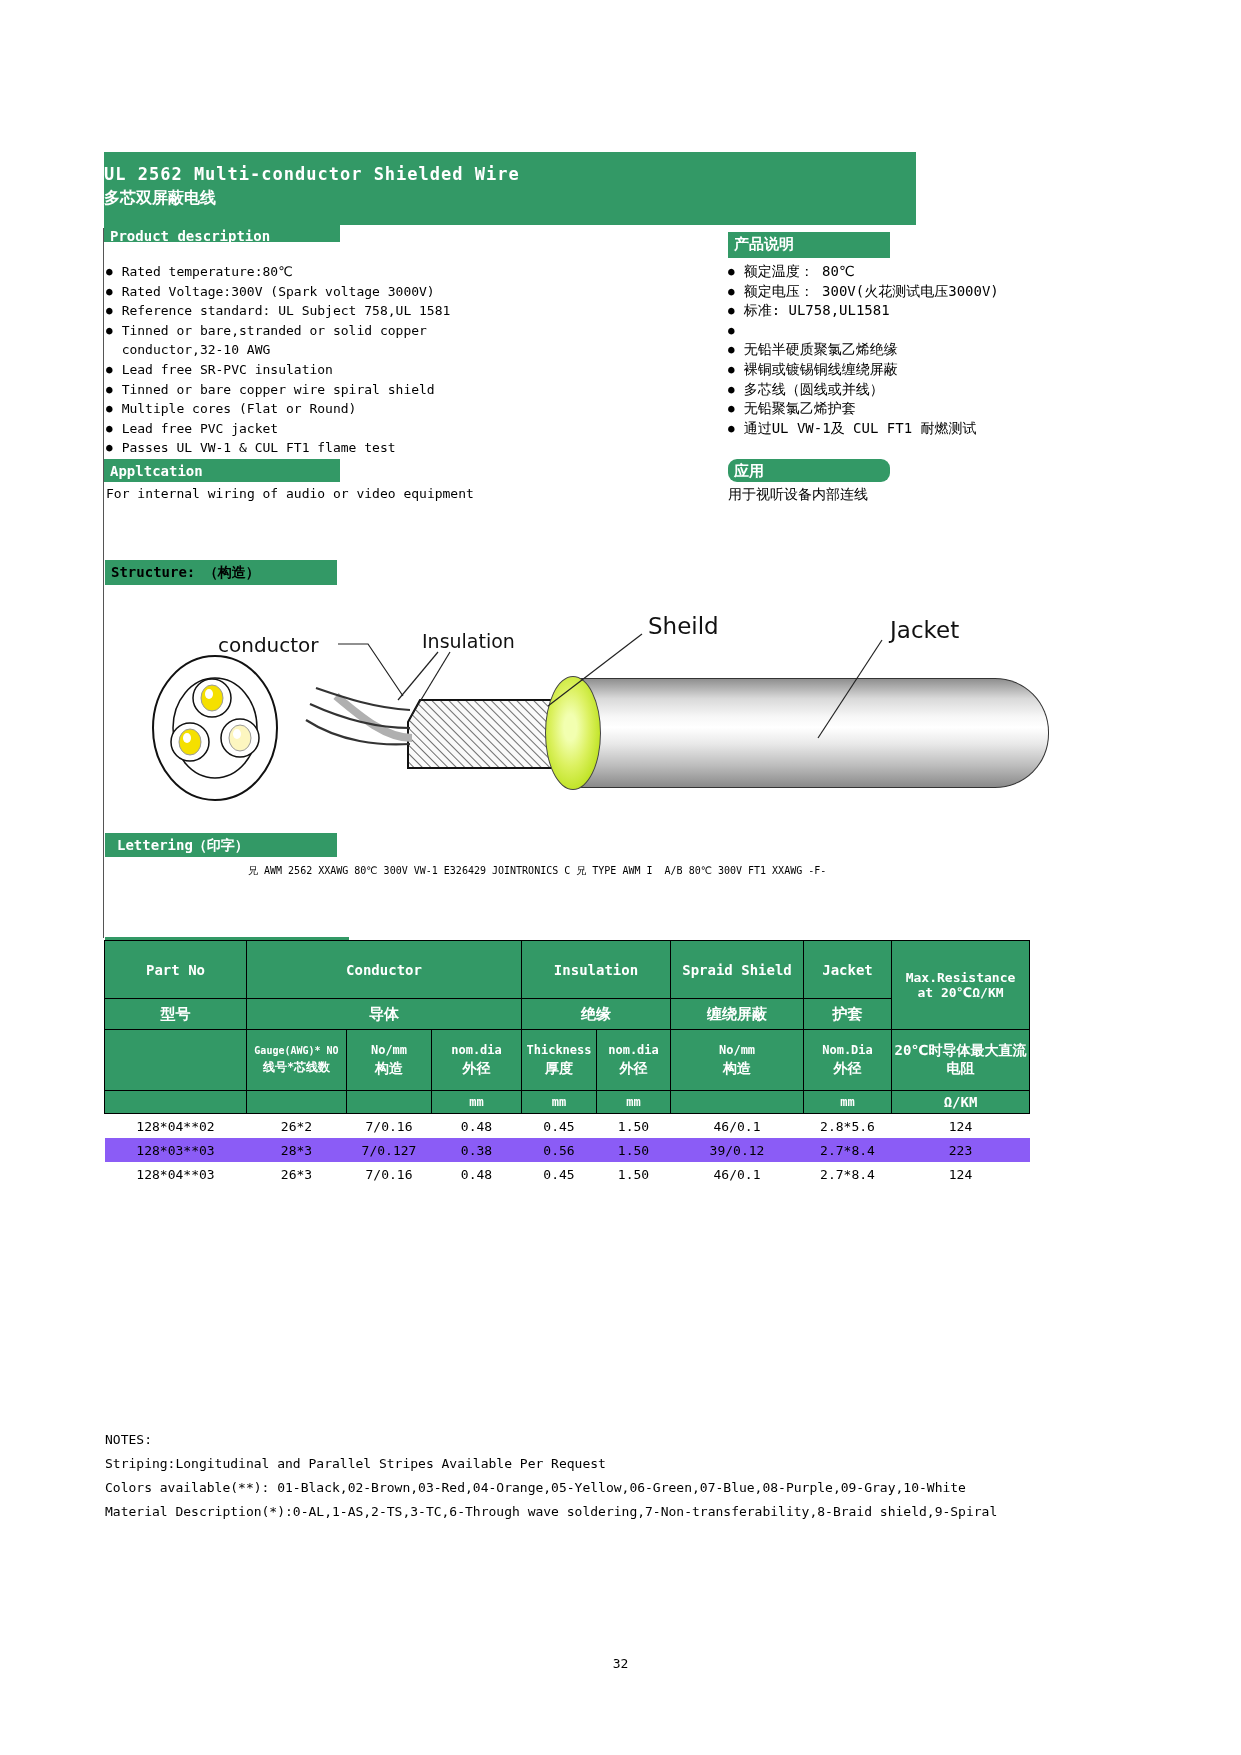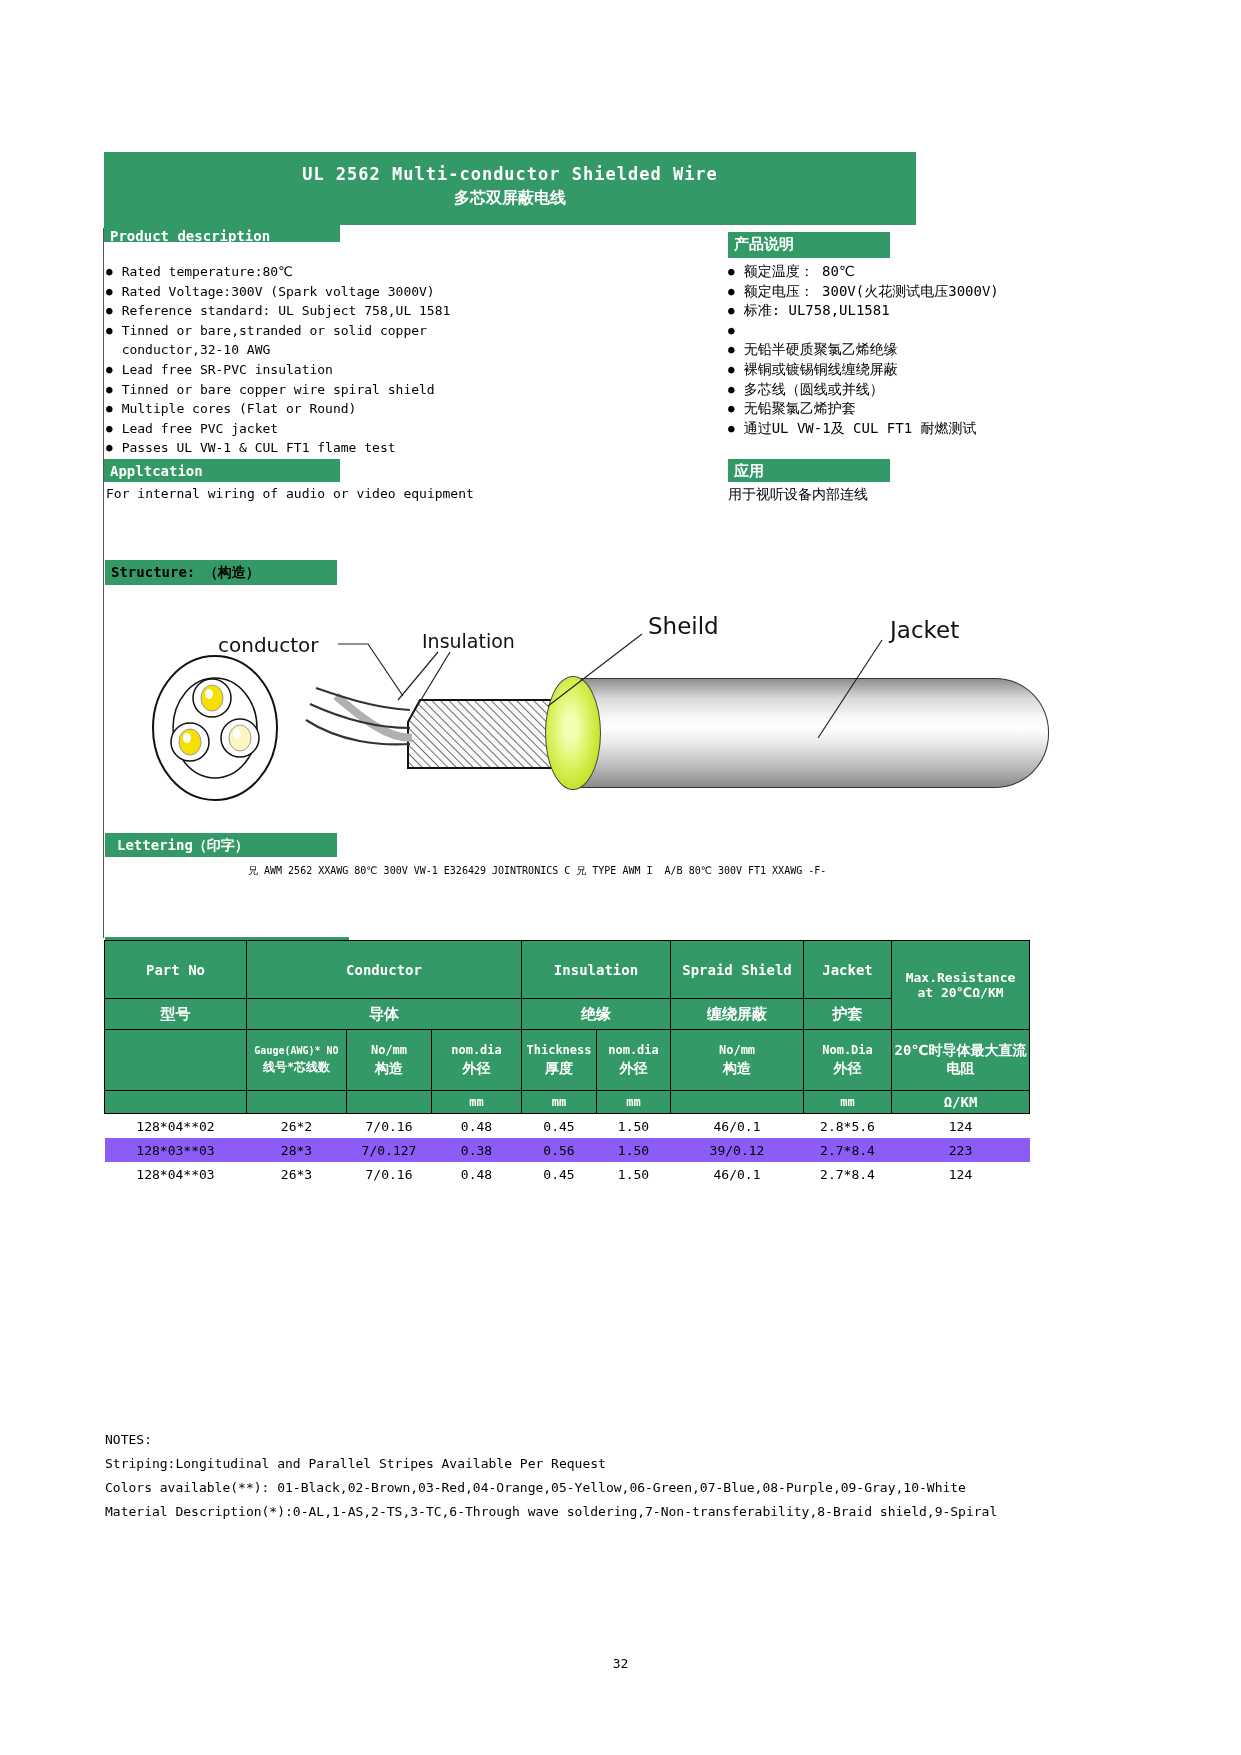--- a/index.html
+++ b/index.html
@@ -3,21 +3,21 @@
 <meta charset="utf-8">
 <style>
   html,body{margin:0;padding:0;background:#e8e8e8;}
   #page{position:relative;width:1241px;height:1755px;background:#ffffff;margin:0 auto;
         font-family:"DejaVu Sans Mono","DejaVu Sans",monospace;color:#000;overflow:hidden;}
   .abs{position:absolute;box-sizing:border-box;}
   
   .gbar{position:absolute;box-sizing:border-box;background:#339966;color:#fff;font-weight:bold;
         font-size:14px;padding:3px 6px;line-height:18px;}
   #title-bar{left:104px;top:152px;width:812px;height:73px;background:#339966;color:#fff;
-             text-align:center;font-weight:bold;}
+             font-weight:bold;}
   #title-bar .t1{font-size:17px;margin-top:12px;letter-spacing:1px;}
   #title-bar .t2{font-size:16px;margin-top:4px;}
   .vrule{position:absolute;left:103px;top:228px;width:1px;height:710px;background:#555;}
   
   .bullets{position:absolute;}
   #bul-en{left:106px;top:262px;width:470px;}
   #bul-zh{left:728px;top:262px;width:420px;}
   .b-row{display:flex;gap:9px;line-height:19.6px;}
   #bul-en .b-row{font-size:13px;}
   #bul-zh .b-row{font-size:14px;}
@@ -160,21 +160,21 @@
   </div>
 
   <div class="b-row">
     <span class="dot">●</span>
     <span class="b-text">通过UL VW-1及 CUL FT1 耐燃测试</span>
   </div>
 </div>
 
   <div class="gbar" style="left:104px;top:459px;width:236px;height:23px;">Appltcation</div>
   <div class="plain" style="left:106px;top:486px;">For internal wiring of audio or video equipment</div>
-  <div class="gbar" style="left:728px;top:459px;width:162px;height:23px;font-size:15px;">应用</div>
+  <div class="gbar" style="left:728px;top:459px;width:162px;height:23px;font-size:15px;border-radius:9px;">应用</div>
   <div class="plain" style="left:728px;top:486px;font-size:14px;">用于视听设备内部连线</div>
 
   <div id="structure-bar" class="gbar">Structure: （构造）</div>
 
   <svg id="diag-low" viewBox="0 0 1000 245">
     <defs>
       <pattern id="hp" width="6" height="6" patternUnits="userSpaceOnUse" patternTransform="rotate(-45)">
         <rect width="6" height="6" fill="#fafafa"></rect>
         <line x1="0" y1="0" x2="0" y2="6" stroke="#222" stroke-width="1.3"></line>
       </pattern>

